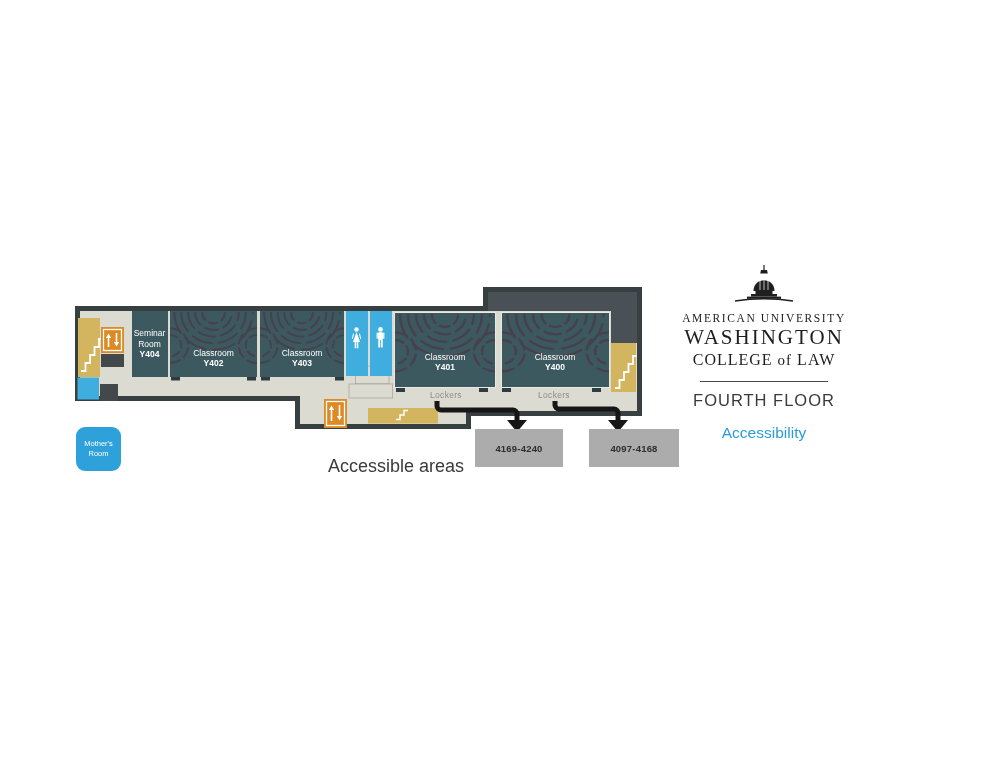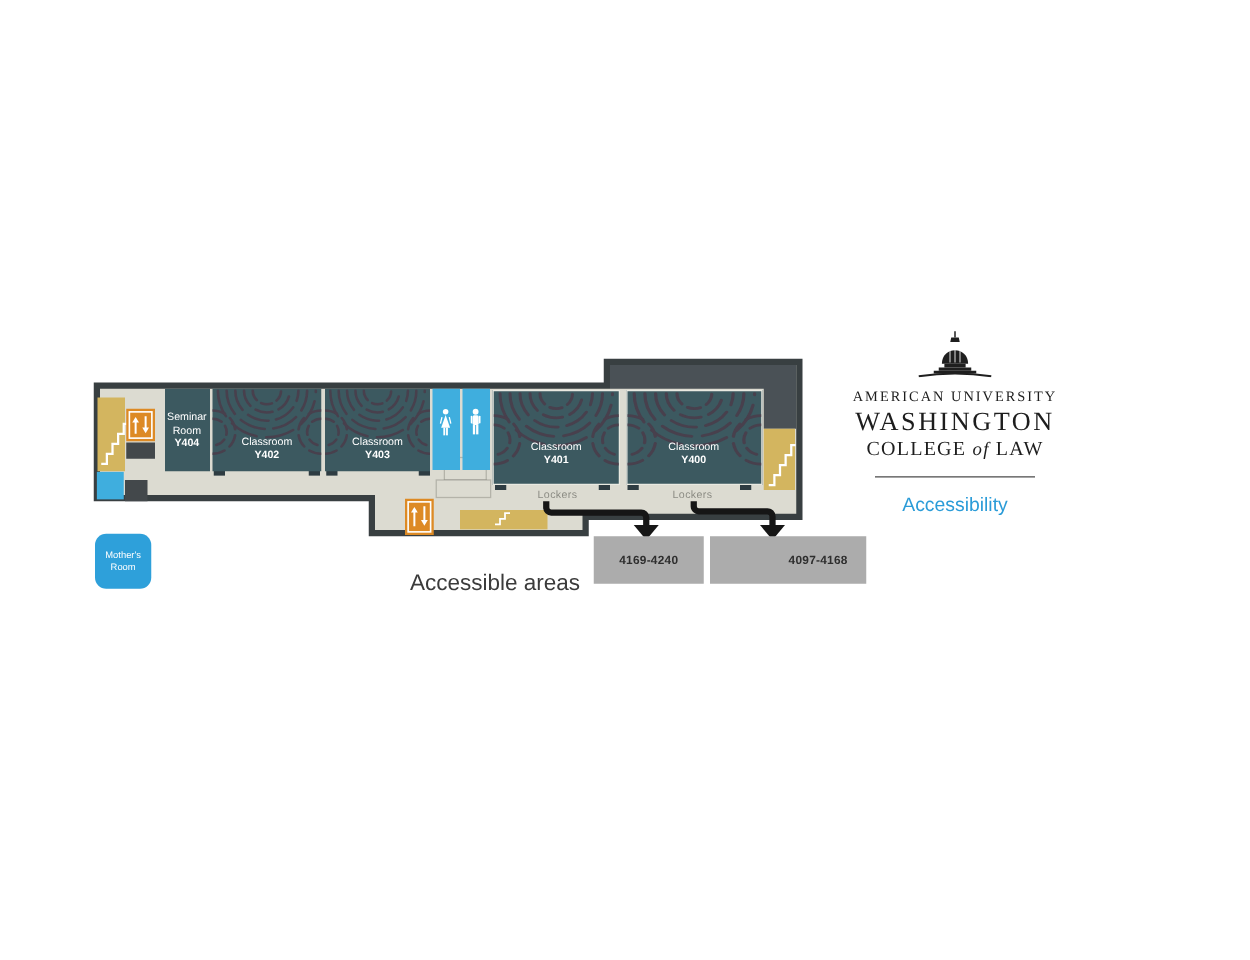--- a/index.html
+++ b/index.html
@@ -29,21 +29,21 @@
   .accessible-label{position:absolute;font-size:18px;color:#3B3B3B;}
   .mothers-room{position:absolute;background:#2EA0DA;border-radius:9px;color:#fff;
                 display:flex;flex-direction:column;align-items:center;justify-content:center;
                 font-size:7.5px;line-height:1.35;text-align:center;}
 
   
   .sidebar{position:absolute;left:664px;top:264px;width:200px;text-align:center;color:#1D1D1D;}
   .logo-univ{font-family:"Liberation Serif", serif;font-size:11.5px;letter-spacing:1.6px;margin-top:10px;}
   .logo-wash{font-family:"Liberation Serif", serif;font-size:21px;letter-spacing:2px;margin-top:1px;}
   .logo-college{font-family:"Liberation Serif", serif;font-size:16px;letter-spacing:1px;margin-top:1px;}
-  .logo-college .of{font-style:italic;text-transform:lowercase;font-size:15px;}
+  .logo-college .of{text-transform:lowercase;font-size:15px;}
   .divider{width:128px;height:1px;background:#4B4B4B;margin:12px auto 0 auto;}
   .floor-title{font-size:16.5px;color:#3A3A3A;letter-spacing:1px;margin-top:9px;}
   .building-subtitle{font-size:15.5px;color:#3A3A3A;margin-top:15px;}
   .accessibility-link{font-size:15.5px;color:#2B9CD8;margin-top:14px;cursor:pointer;}
 </style>
 </head>
 <body>
 
 <div class="stage">
 
@@ -225,21 +225,21 @@
       <span class="room-number">Y400</span>
     </div>
   </div>
 
   <div class="lockers-label" style="left:418px;top:390px;width:56px;">Lockers</div>
   <div class="lockers-label" style="left:526px;top:390px;width:56px;">Lockers</div>
 
   <div class="locker-box" style="left:475px;top:429px;width:88px;height:38px;">
     <span>4169-4240</span>
   </div>
-  <div class="locker-box" style="left:568px;top:429px;width:77px;height:38px;padding-left:48px;">
+  <div class="locker-box" style="left:589px;top:429px;width:90px;height:38px;">
     <span>4097-4168</span>
   </div>
 
   <div class="accessible-label" style="left:328px;top:456px;">Accessible areas</div>
 
   <div class="mothers-room" style="left:76px;top:427px;width:45px;height:44px;">
     <span>Mother's</span>
     <span>Room</span>
   </div>
 
@@ -254,16 +254,17 @@
         <rect x="13" y="32.6" width="34" height="2.2" stroke="none"></rect>
       </g>
       <path d="M24,14 Q30,10 36,14" stroke="#ffffff" stroke-width="0.8" fill="none"></path>
       <path d="M26,16 V26 M30,14.5 V26 M34,16 V26" stroke="#ffffff" stroke-width="0.7" fill="none"></path>
       <path d="M1,37 Q30,32.5 59,37" stroke="#1F1F1F" stroke-width="1.6" fill="none"></path>
     </svg>
     <div class="logo-univ">AMERICAN UNIVERSITY</div>
     <div class="logo-wash">WASHINGTON</div>
     <div class="logo-college"><span>COLLEGE</span> <span class="of">of</span> <span>LAW</span></div>
     <div class="divider"></div>
+    <div class="floor-title">FOURTH FLOOR</div>
     <div class="accessibility-link">Accessibility</div>
   </div>
 
 </div>
 
 </body></html>

